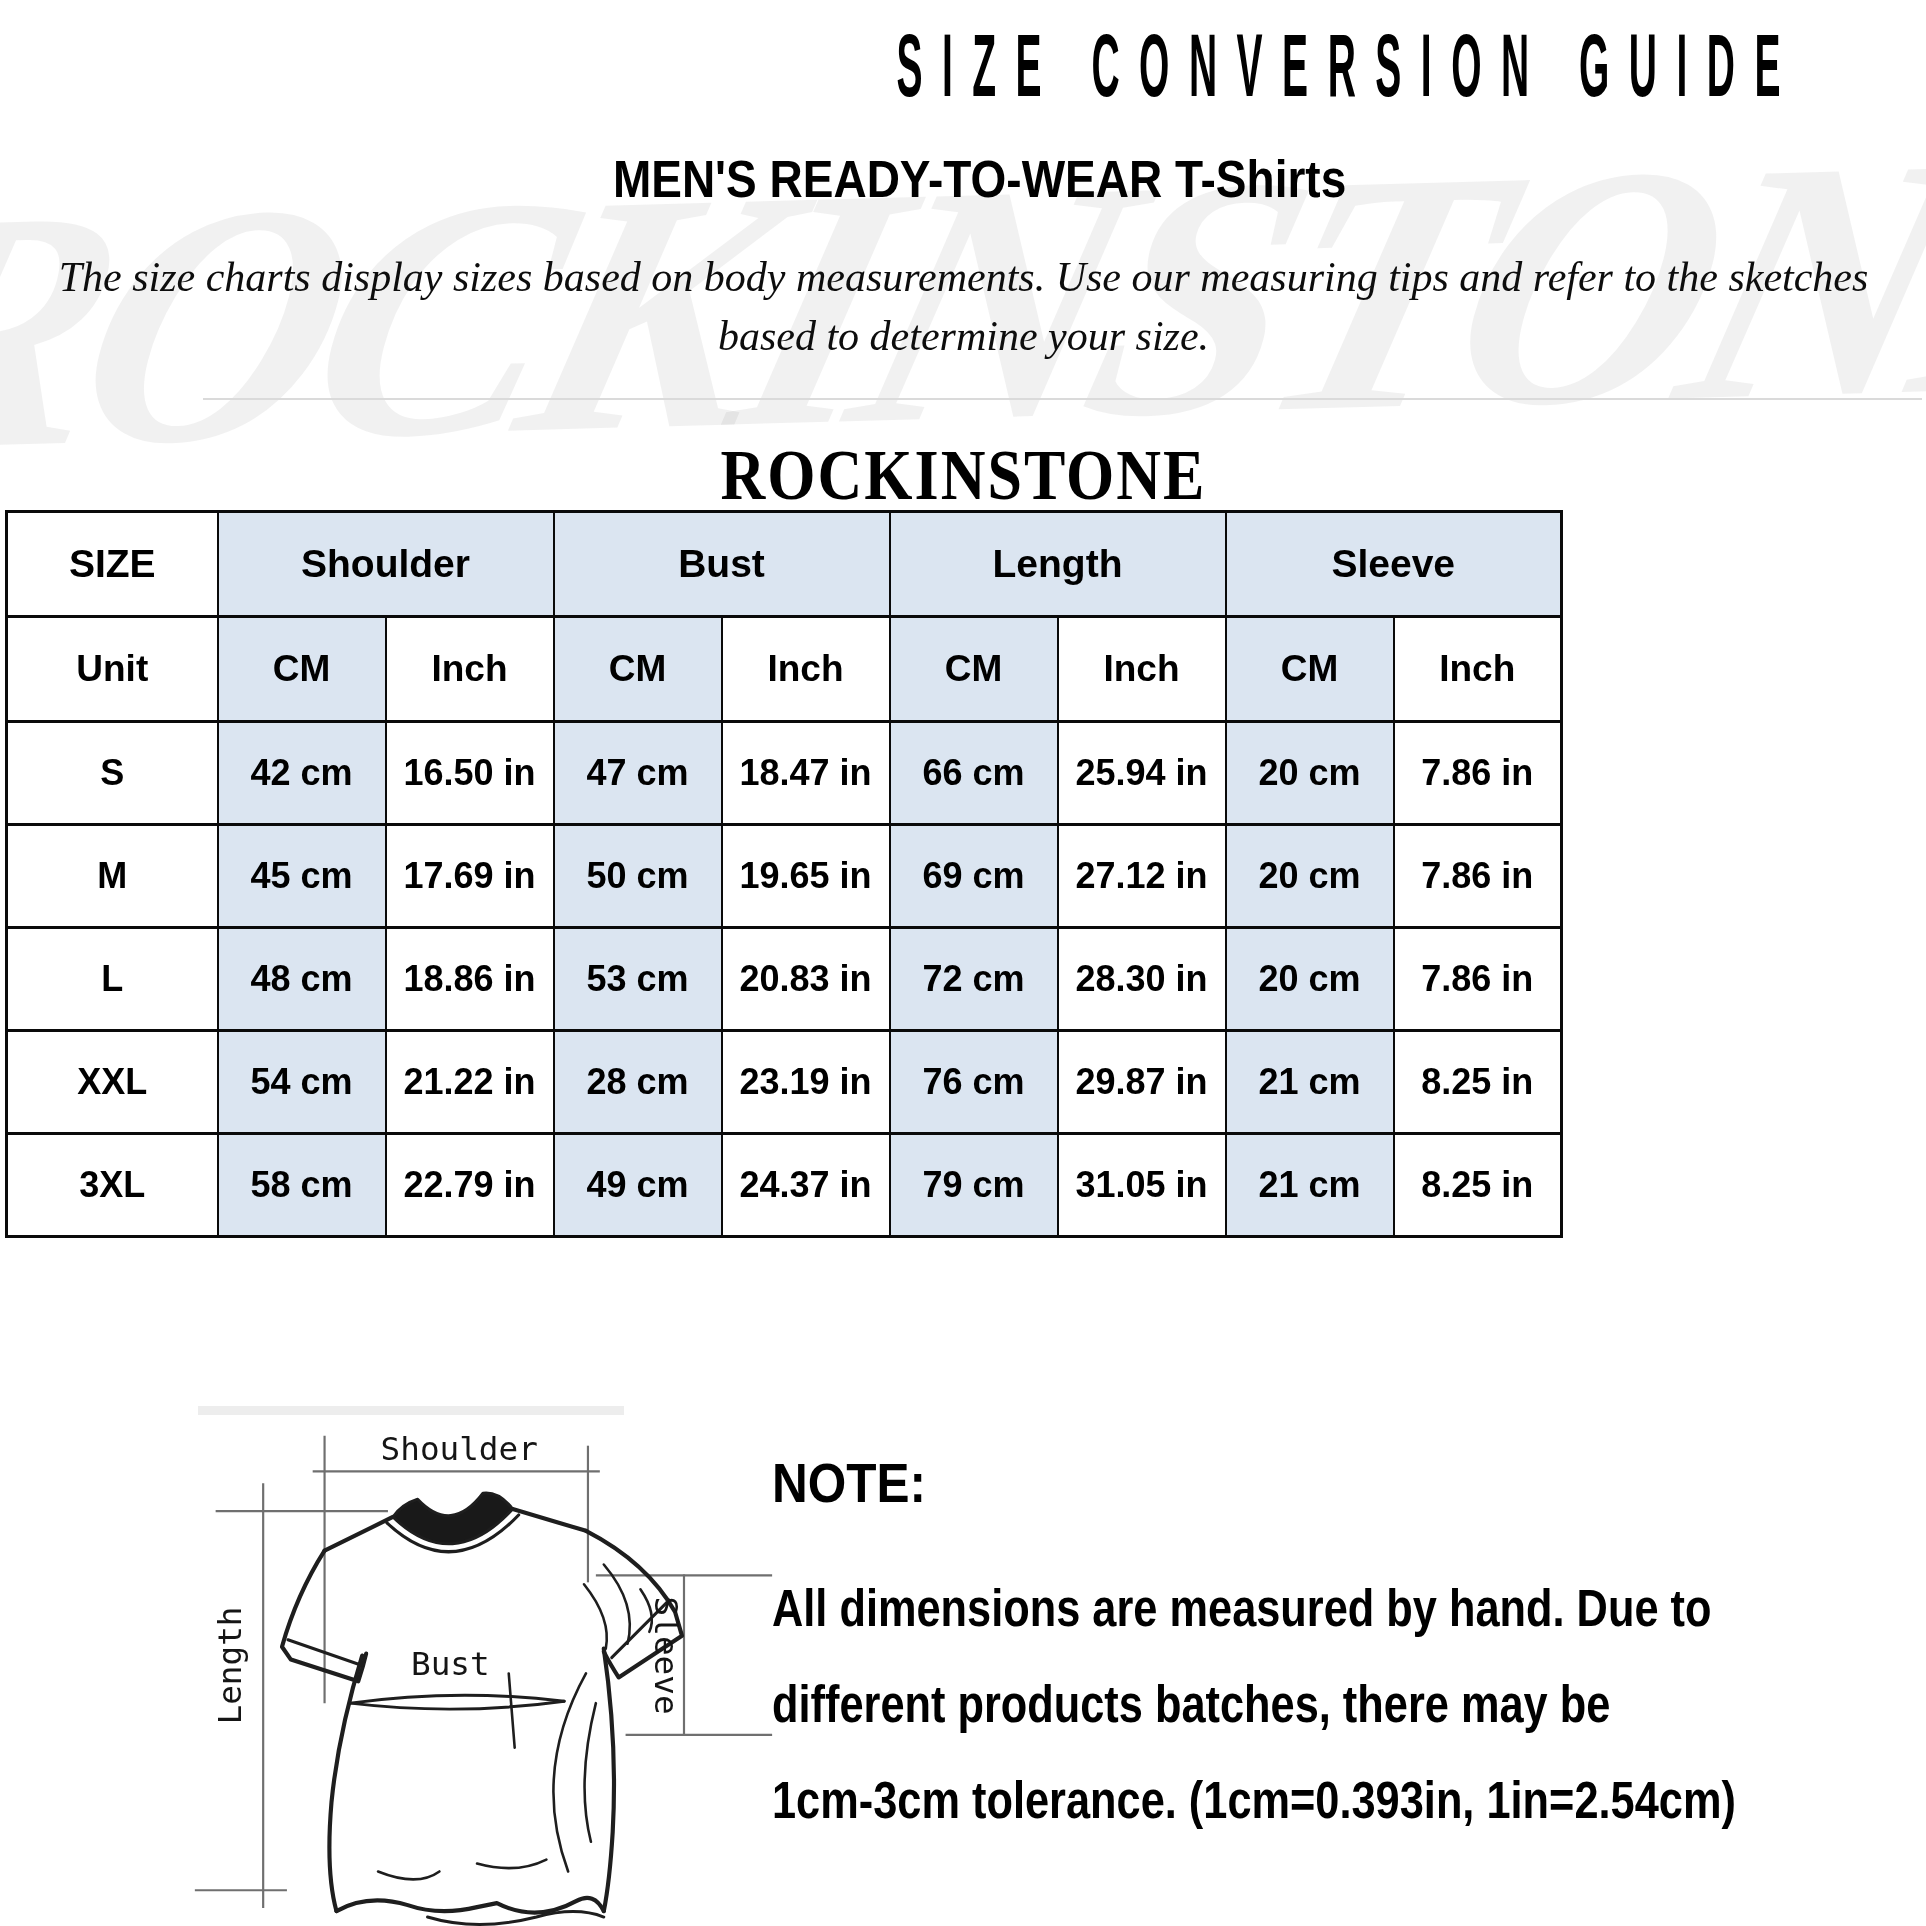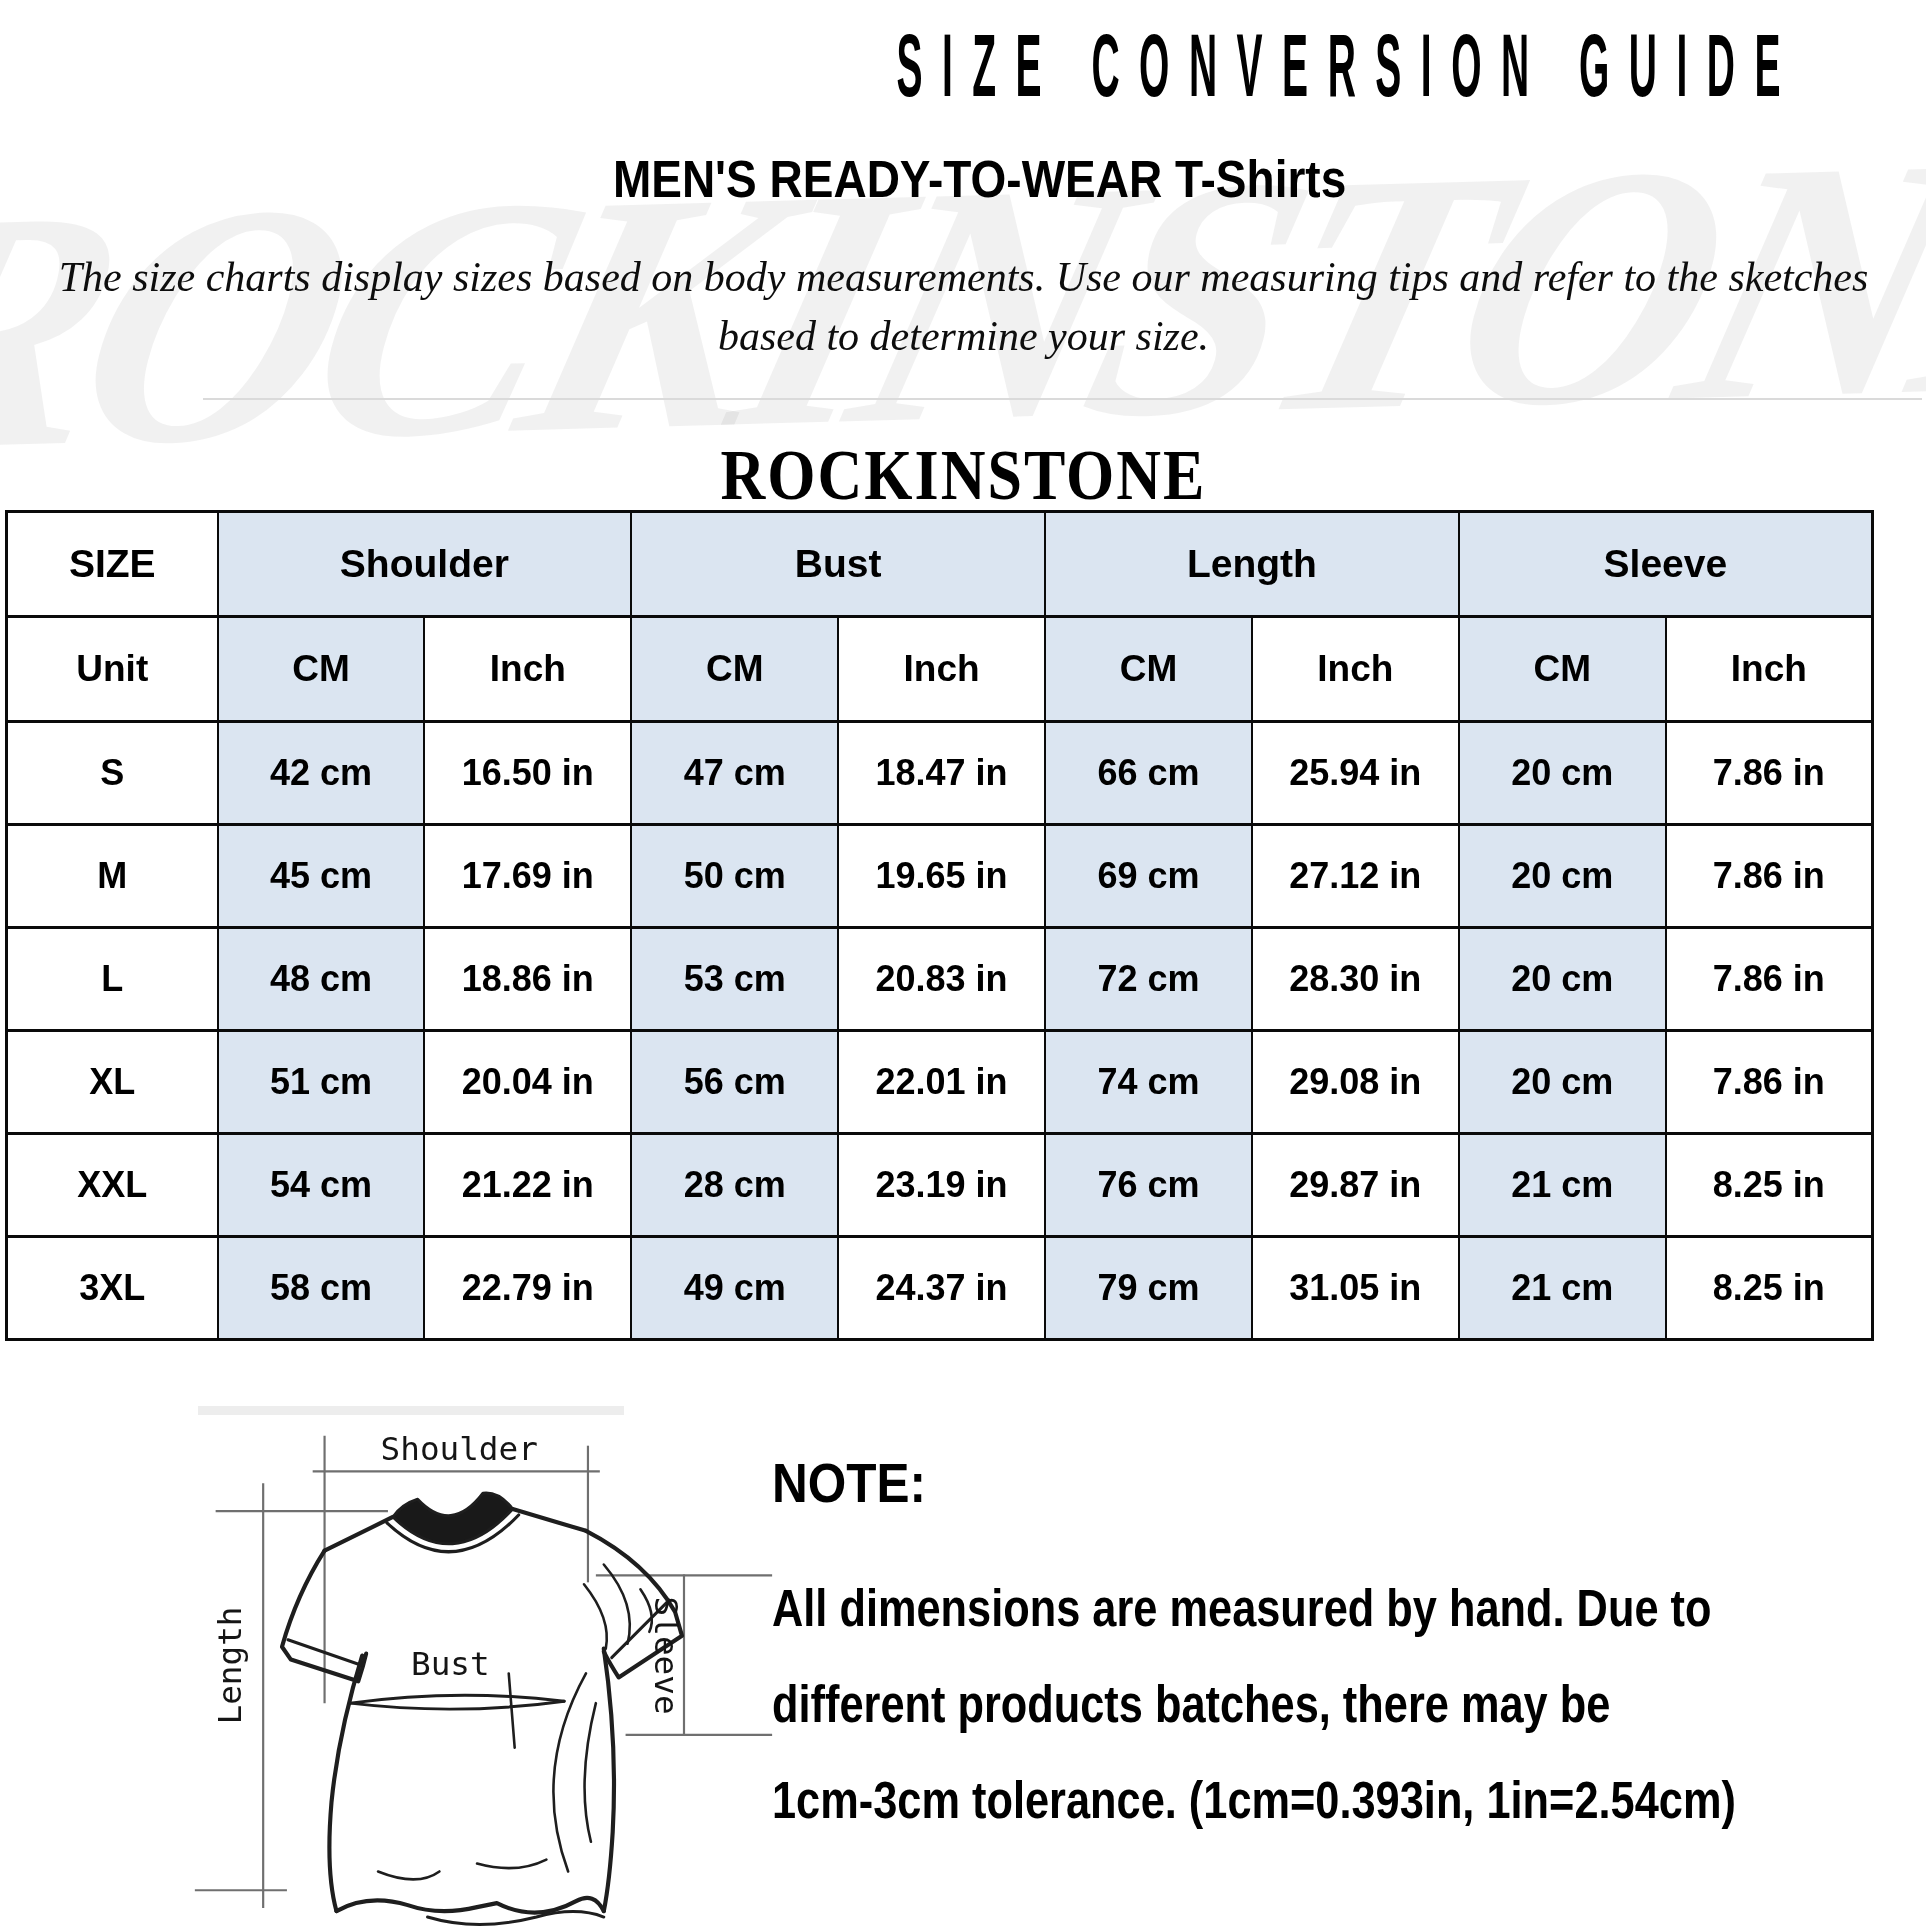--- a/index.html
+++ b/index.html
@@ -37,21 +37,21 @@
     font-size:42px; line-height:59px; color:#0d0d0d;
   }
   .brand { top:434px; left:0; right:0; text-align:center; }
   .brand > span {
     display:inline-block; font-family:"Liberation Serif", serif; font-weight:700;
     font-size:62px; letter-spacing:2px; transform:scaleY(1.16); transform-origin:center top;
   }
 
   
   table.size-table {
-    position:absolute; z-index:1; left:5px; top:510px; width:1869px;
+    position:absolute; z-index:1; left:5px; top:510px; width:1558px;
     border-collapse:collapse; table-layout:fixed; background:#4d7c0f;
     border:3px solid #0a0a0a;
   }
   table.size-table td {
     border:solid #0a0a0a; border-width:3px 2px; text-align:center; vertical-align:middle;
     font-weight:700; overflow:hidden;
   }
   tr.r-head td { height:105px; font-size:39px; }
   tr.r-unit td { height:105px; font-size:37px; }
   tr.r-data td { height:103px; font-size:36px; }
@@ -142,31 +142,20 @@
     <td class="white">7.86 in</td>
   </tr>
   <tr class="r-data">
     <td class="white">L</td>
     <td class="blue">48 cm</td>
     <td class="white">18.86 in</td>
     <td class="blue">53 cm</td>
     <td class="white">20.83 in</td>
     <td class="blue">72 cm</td>
     <td class="white">28.30 in</td>
-    <td class="blue">20 cm</td>
-    <td class="white">7.86 in</td>
-  </tr>
-  <tr class="r-data">
-    <td class="white">XL</td>
-    <td class="blue">51 cm</td>
-    <td class="white">20.04 in</td>
-    <td class="blue">56 cm</td>
-    <td class="white">22.01 in</td>
-    <td class="blue">74 cm</td>
-    <td class="white">29.08 in</td>
     <td class="blue">20 cm</td>
     <td class="white">7.86 in</td>
   </tr>
   <tr class="r-data">
     <td class="white">XXL</td>
     <td class="blue">54 cm</td>
     <td class="white">21.22 in</td>
     <td class="blue">28 cm</td>
     <td class="white">23.19 in</td>
     <td class="blue">76 cm</td>

